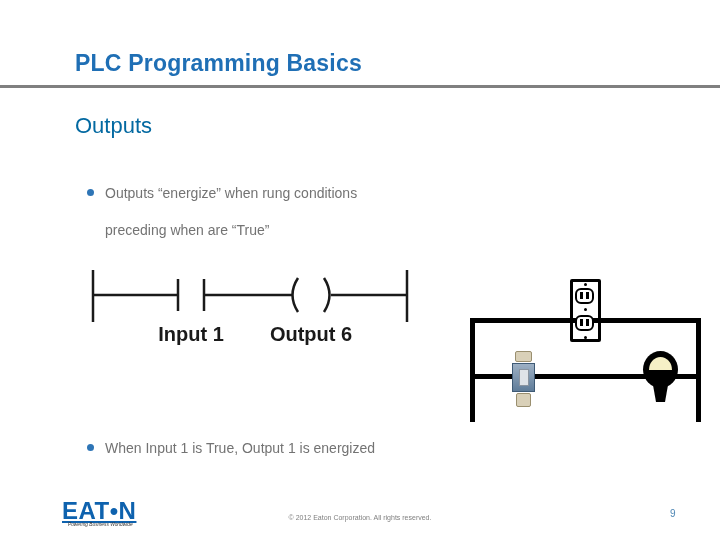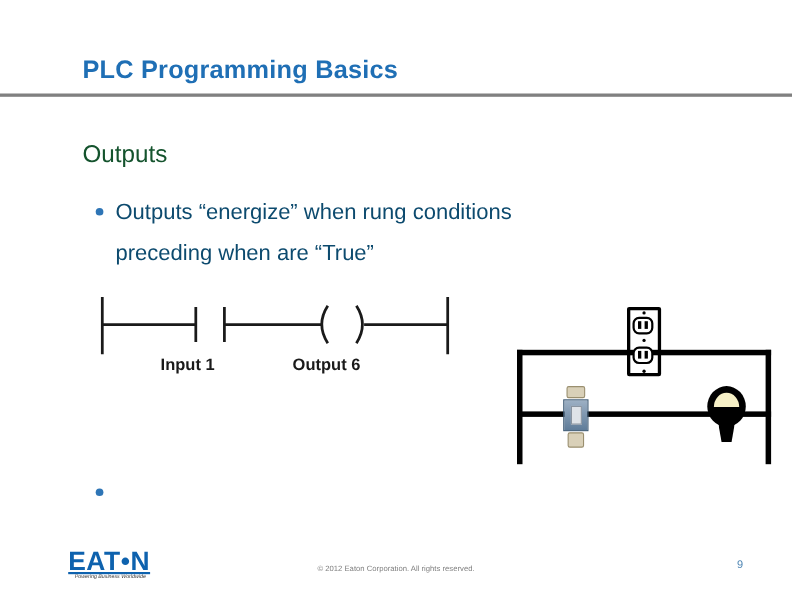--- a/index.html
+++ b/index.html
@@ -9,35 +9,35 @@
     margin:0 auto;
   }
   .title {
     position:absolute; left:75px; top:50px; font-size:23px; font-weight:600;
     color:#1F6FB5; letter-spacing:0.2px;
   }
   .rule {
     position:absolute; left:0; top:85px; width:720px; height:3px; background:#808080;
   }
   .heading {
-    position:absolute; left:75px; top:127px; font-size:22px; color:#14532d;
+    position:absolute; left:75px; top:113px; font-size:22px; color:#0369a1;
   }
-  .bullet { position:absolute; left:105px; width:510px; color:#0c4a6e;
-    font-size:20px; line-height:37px; }
+  .bullet { position:absolute; left:105px; width:510px; color:#737373;
+    font-size:14px; line-height:37px; }
   .bullet1 { top:175px; }
   .bullet2 { top:430px; }
   .bdot { position:absolute; width:7px; height:7px; border-radius:50%;
     background:#2E75B6; }
   .bdot1 { left:87px; top:189px; }
   .bdot2 { left:87px; top:444px; }
 
   
   .ladder-svg { position:absolute; left:85px; top:265px; }
-  .ladder-label { position:absolute; top:323px; width:90px; text-align:left;
-    font-size:15px; font-weight:bold; color:#1A1A1A; }
+  .ladder-label { position:absolute; top:323px; width:90px; text-align:center;
+    font-size:20px; font-weight:bold; color:#1A1A1A; }
   .lbl-input { left:146px; }
   .lbl-output { left:266px; }
 
   
   .cline { position:absolute; background:#000; z-index:2; }
   .c-top { left:470px; top:318px; width:231px; height:5px; }
   .c-left { left:470px; top:318px; width:5px; height:104px; }
   .c-right { left:696px; top:318px; width:5px; height:104px; }
   .c-mid { left:470px; top:374px; width:231px; height:5px; }
 
@@ -152,20 +152,23 @@
 
     <div class="bulb">
       <div class="bulb-base"></div>
       <div class="bulb-globe">
           <div class="bulb-glow"></div>
         </div>
     </div>
   </div>
 
   <span class="bdot bdot2"></span>
+  <div class="bullet bullet2">
+    <div>When Input 1 is True, Output 1 is energized</div>
+  </div>
 
   <div class="eaton-logo">
     <div class="eaton-word">EAT•N</div>
     <div class="eaton-tagline">Powering Business Worldwide</div>
   </div>
   <div class="copyright">© 2012 Eaton Corporation. All rights reserved.</div>
   <div class="page-number">9</div>
 
 </div>
 

